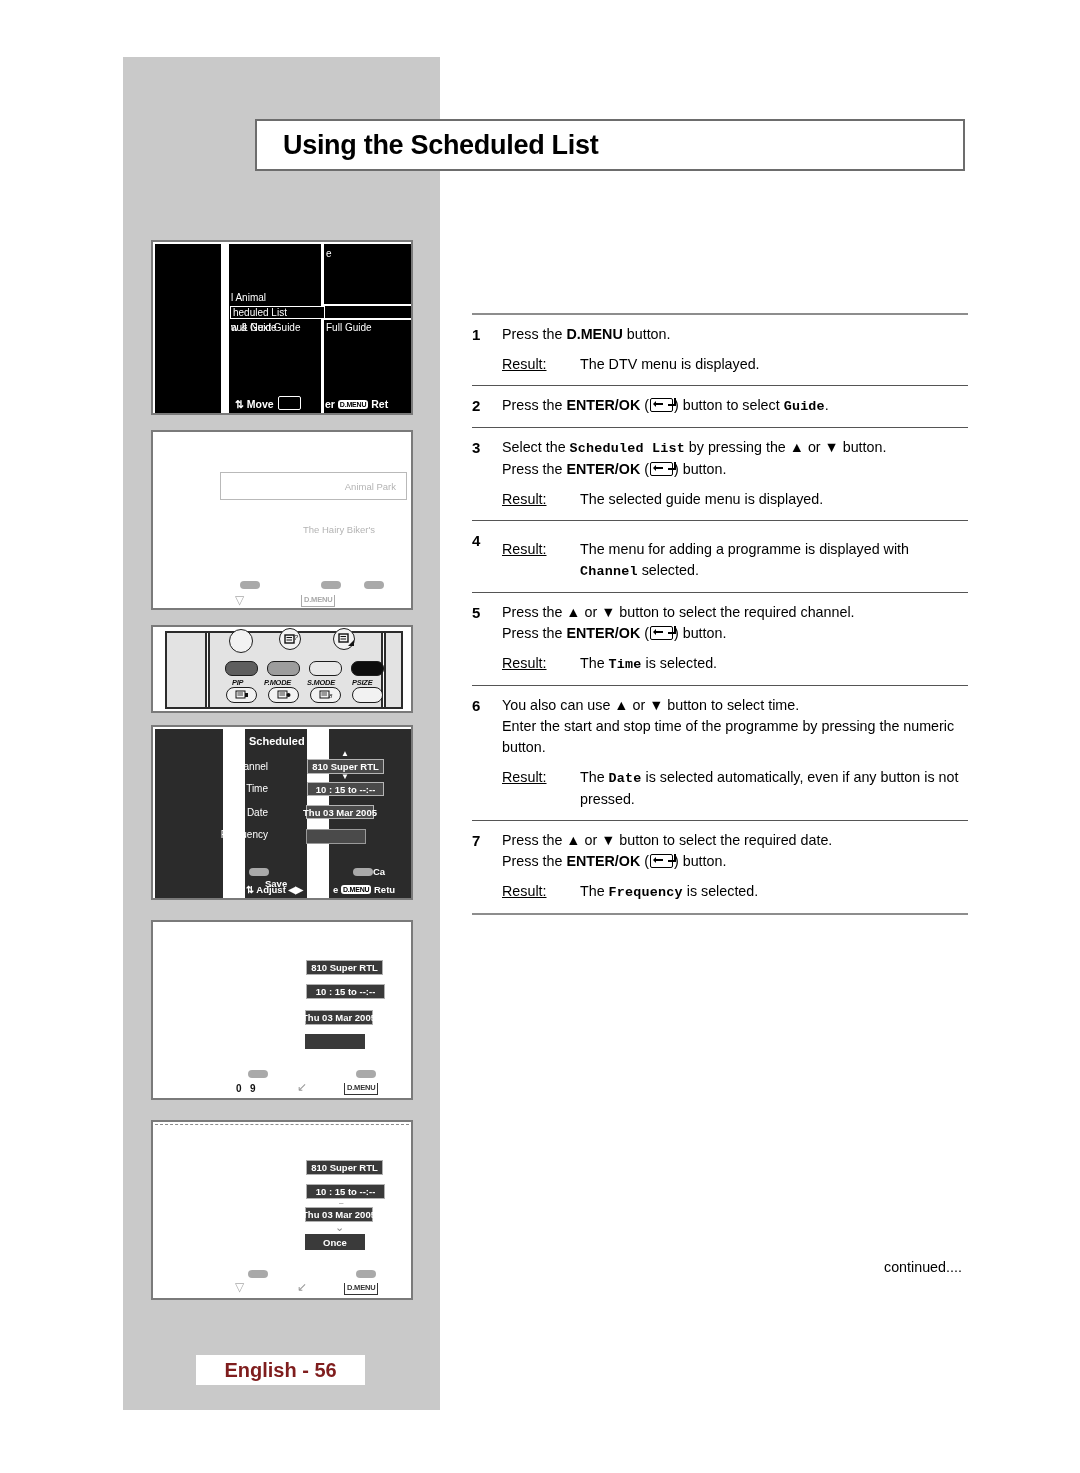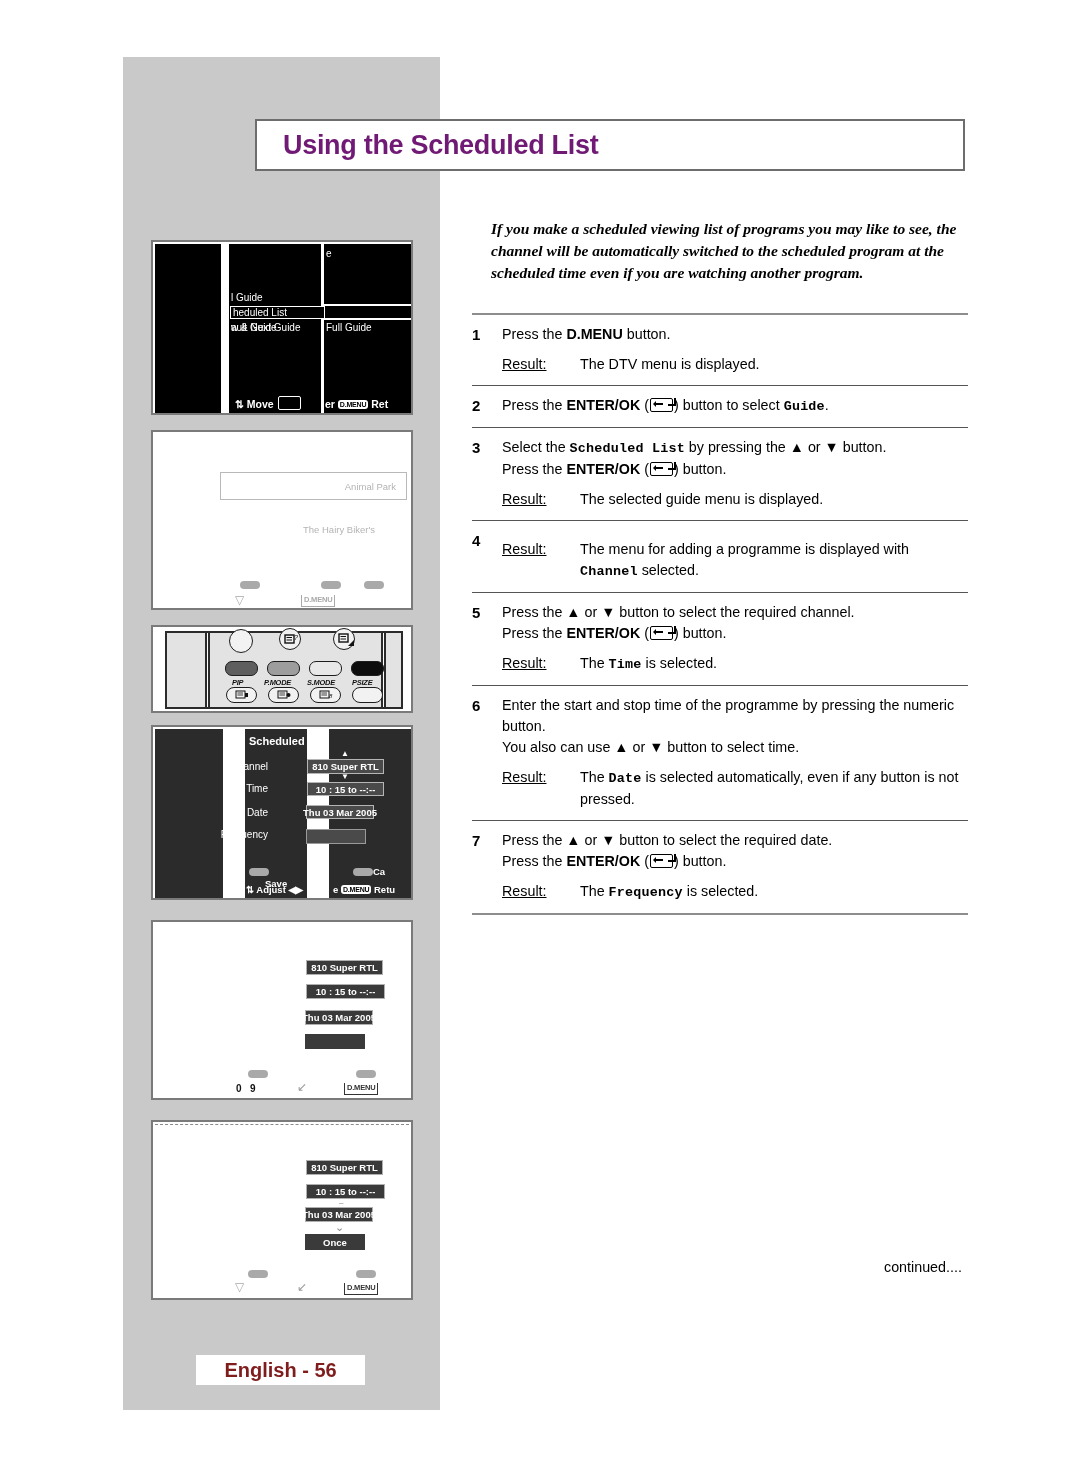--- a/index.html
+++ b/index.html
@@ -37,21 +37,21 @@
     background: #ffffff;
     border: 2px solid #6d6d6d;
     box-sizing: border-box;
     display: flex;
     align-items: center;
   }
   #title-bar .title-text {
     font-size: 27px;
     font-weight: bold;
     letter-spacing: -0.3px;
-    color: #701a75;
+    color: #000000;
     padding-left: 26px;
     font-family: "Liberation Sans", sans-serif;
   }
 
   
   #intro {
     position: absolute;
     left: 491px; top: 218px;
     width: 476px;
     font-family: "Liberation Serif", serif;
@@ -383,21 +383,20 @@
 <body>
 
 <div id="page">
 
   <div id="gray-band"></div>
 
   <div id="title-bar">
     <span class="title-text">Using the Scheduled List</span>
   </div>
 
-  <div id="intro">If you make a scheduled viewing list of programs you may like to see, the channel will be automatically switched to the scheduled program at the scheduled time even if  you are watching another program.</div>
 
   <div id="steps">
 
     <div class="rule"></div>
 
     <div class="step">
       <div class="step-num">1</div>
       <div class="step-body">
         <div class="line"><span>Press the </span><span class="b">D.MENU</span><span> button.</span></div>
         <div class="result-row">
@@ -454,22 +453,22 @@
           <div class="result-text"><span>The </span><span class="mono">Time</span><span> is selected.</span></div>
         </div>
       </div>
     </div>
 
     <div class="rule thin"></div>
 
     <div class="step">
       <div class="step-num">6</div>
       <div class="step-body">
+        <div class="line"><span>You also can use ▲ or ▼ button to select time.</span></div>
         <div class="line"><span>Enter the start and stop time of the programme by pressing the numeric button.</span></div>
-        <div class="line"><span>You also can use ▲ or ▼ button to select time.</span></div>
         <div class="result-row">
           <div class="result-label">Result:</div>
           <div class="result-text"><span>The </span><span class="mono">Date</span><span> is selected automatically, even if any button is not pressed.</span></div>
         </div>
       </div>
     </div>
 
     <div class="rule thin"></div>
 
     <div class="step">
@@ -498,21 +497,21 @@
       <div class="osd-col" id="p1-colA"></div>
       <div class="osd-col" id="p1-colB"></div>
       <div class="osd-col" id="p1-colC"></div>
 
       <div class="osd-item" style="left:173px; top:6px;">e</div>
       <div style="position:absolute;left:171px;top:62px;width:88px;height:2px;background:#fff;"></div>
       <div style="position:absolute;left:171px;top:76px;width:88px;height:2px;background:#fff;"></div>
       <div class="osd-item" style="left:173px; top:80px;">Full Guide</div>
 
       <div class="osd-item" style="left:78px; top:36px;margin-top:44px;">w &amp; Next Guide</div>
-      <div class="osd-item" style="left:78px; top:50px;">l Guide</div>
+      <div class="osd-item" style="left:78px; top:50px;">l Animal</div>
       <div class="osd-item sel" style="left:77px; top:64px; width:89px;">heduled List</div>
       <div class="osd-item" style="left:78px; top:80px;">ault Guide</div>
 
       <div class="footline" style="left:82px;">
         <span style="display:inline-block;transform:scaleY(1);">⇅</span>
         <span>Move</span>
         <span class="ent" style="border-color:#fff;filter:invert(0);"></span>
       </div>
       <div class="footline" style="left:172px;">
         <span>er</span>

